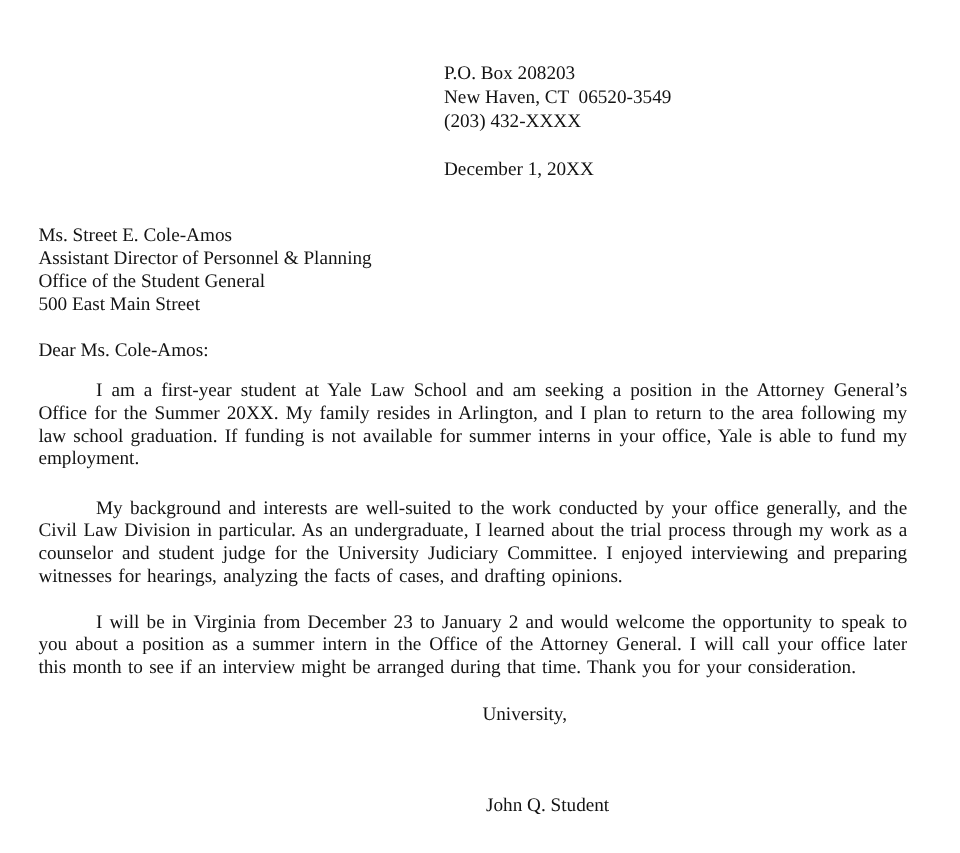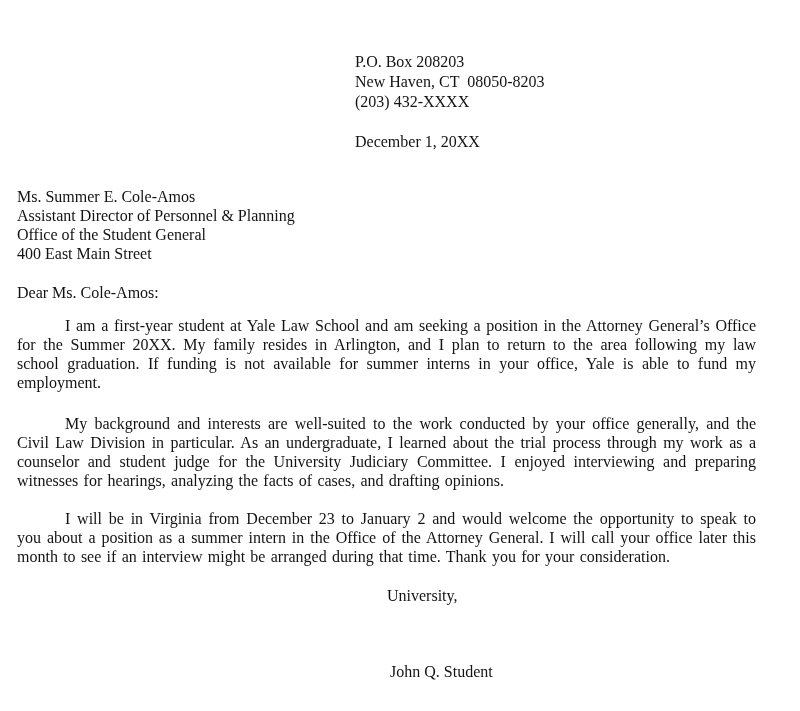--- a/index.html
+++ b/index.html
@@ -8,21 +8,21 @@
   }
   .page {
     position: relative;
     width: 800px;
     height: 711px;
     background: #ffffff;
     color: #131313;
     font-family: "Liberation Serif", serif;
     font-size: 16px;
     line-height: 19px;
-    padding: 52px 44px 36px 17px;
+    padding: 52px 44px 36px 32px;
     overflow: hidden;
   }
   .sender-block {
     margin-left: 338px;
     line-height: 20px;
   }
   .addr-line, .recipient-line {
     white-space: pre-wrap; 
   }
   .date-line {
@@ -52,30 +52,30 @@
     margin-left: 373px;
   }
 </style>
 </head>
 <body>
 
 <div class="page">
 
   <div class="sender-block">
     <div class="addr-line">P.O. Box 208203</div>
-    <div class="addr-line">New Haven, CT  08050-8203</div>
+    <div class="addr-line">New Haven, CT  06520-3549</div>
     <div class="addr-line">(203) 432-XXXX</div>
     <div class="date-line">December 1, 20XX</div>
   </div>
 
   <div class="recipient-block">
-    <div class="recipient-line">Ms. Summer E. Cole-Amos</div>
+    <div class="recipient-line">Ms. Street E. Cole-Amos</div>
     <div class="recipient-line">Assistant Director of Personnel &amp; Planning</div>
     <div class="recipient-line">Office of the Student General</div>
-    <div class="recipient-line">400 East Main Street</div>
+    <div class="recipient-line">500 East Main Street</div>
   </div>
 
   <div class="salutation">Dear Ms. Cole-Amos:</div>
 
   <p class="body-para para-1">I am a first-year student at Yale Law School and am seeking a position in the Attorney General’s Office for the Summer 20XX. My family resides in Arlington, and I plan to return to the area following my law school graduation. If funding is not available for summer interns in your office, Yale is able to fund my employment.</p>
   <p class="body-para para-2">My background and interests are well-suited to the work conducted by your office generally, and the Civil Law Division in particular. As an undergraduate, I learned about the trial process through my work as a counselor and student judge for the University Judiciary Committee. I enjoyed interviewing and preparing witnesses for hearings, analyzing the facts of cases, and drafting opinions.</p>
   <p class="body-para para-3">I will be in Virginia from December 23 to January 2 and would welcome the opportunity to speak to you about a position as a summer intern in the Office of the Attorney General. I will call your office later this month to see if an interview might be arranged during that time. Thank you for your consideration.</p>
 
   <div class="closing">University,</div>
 

